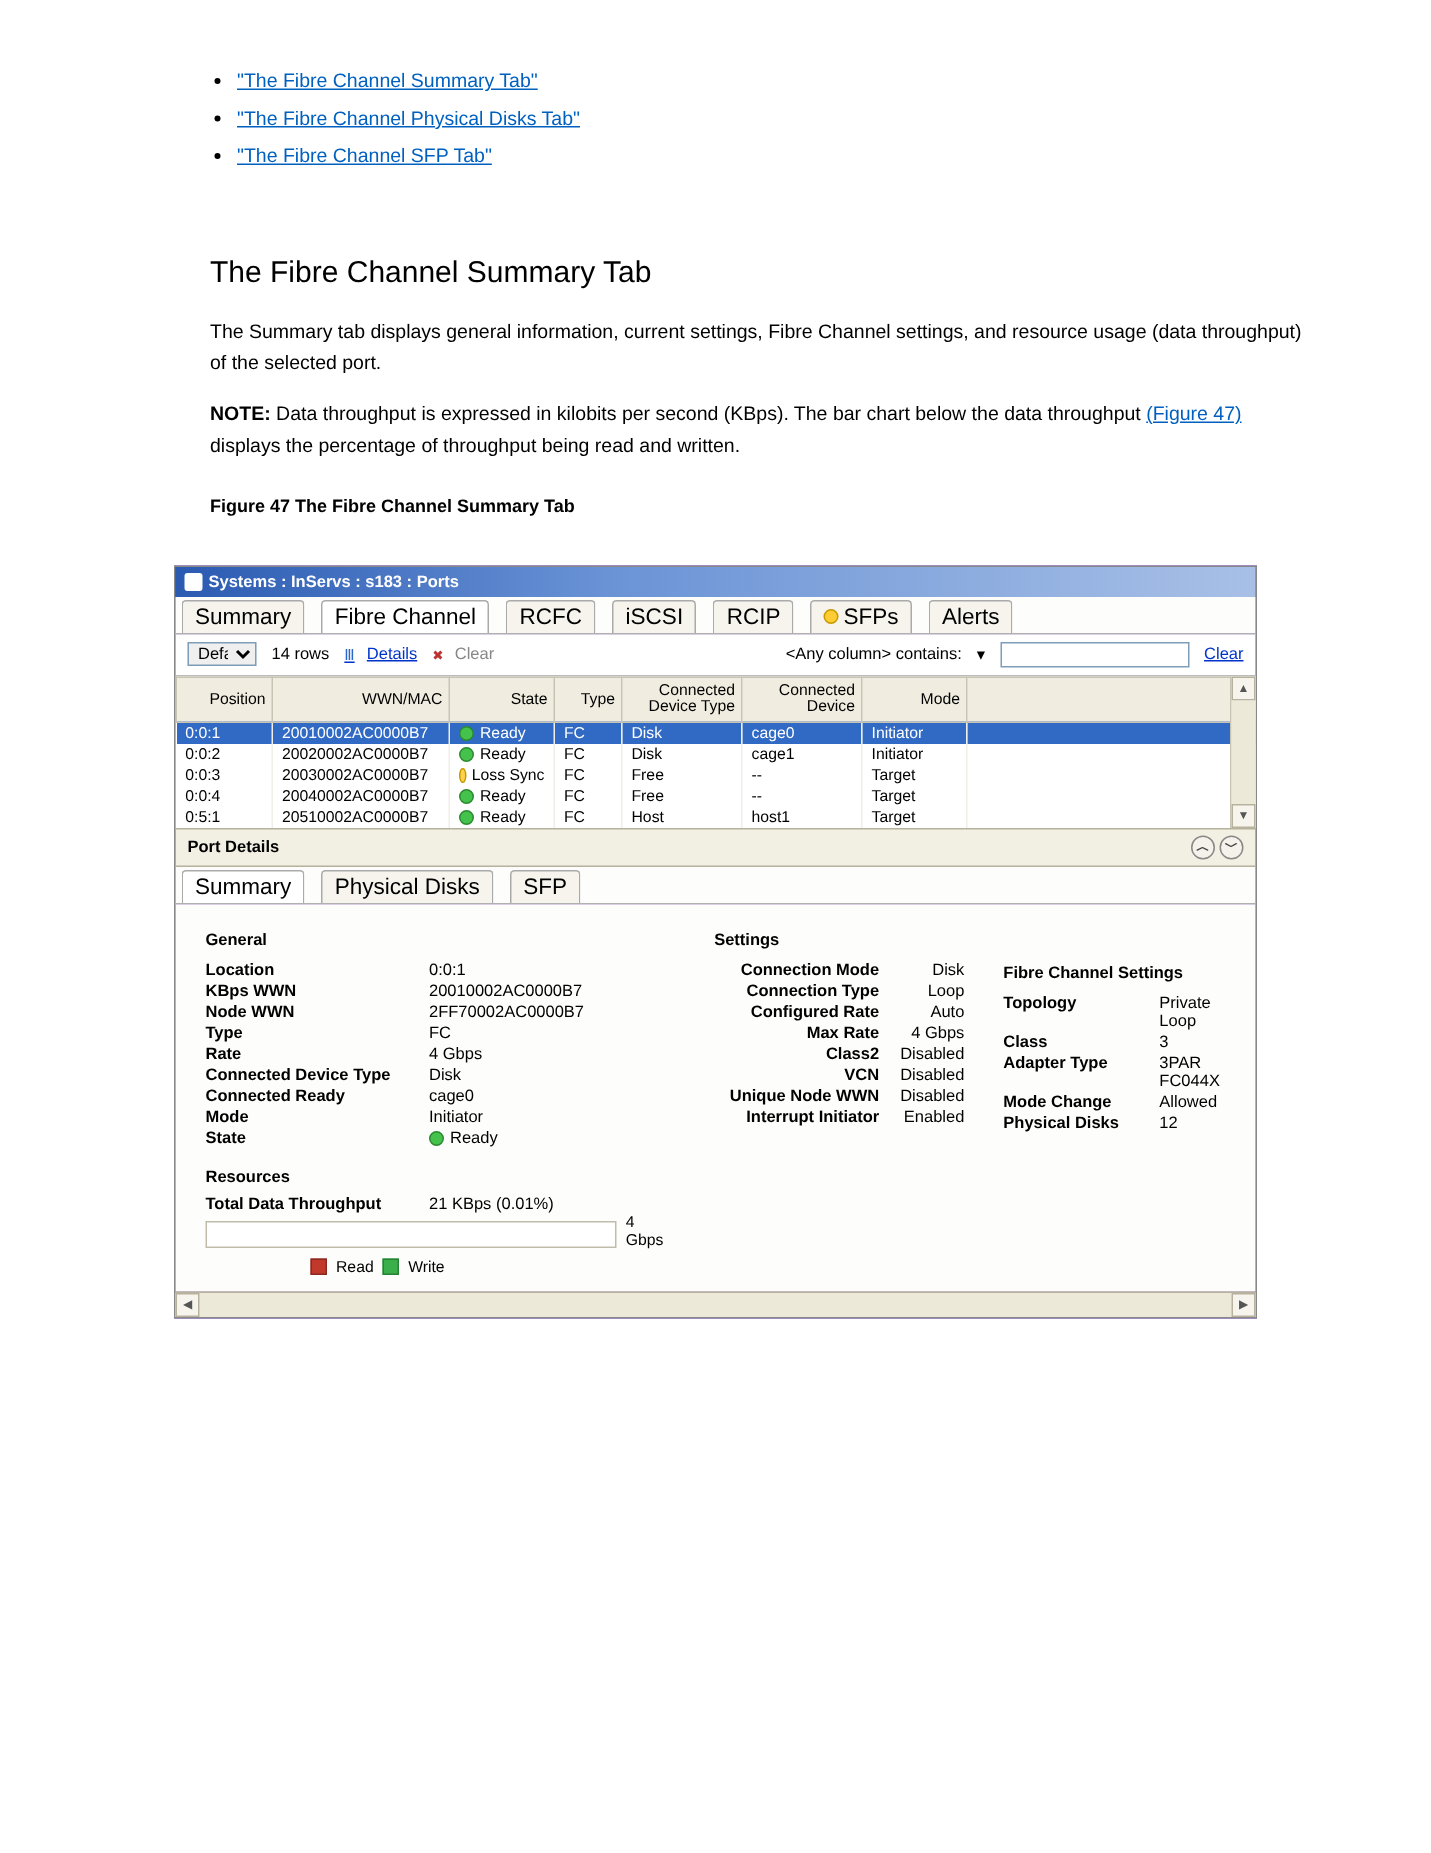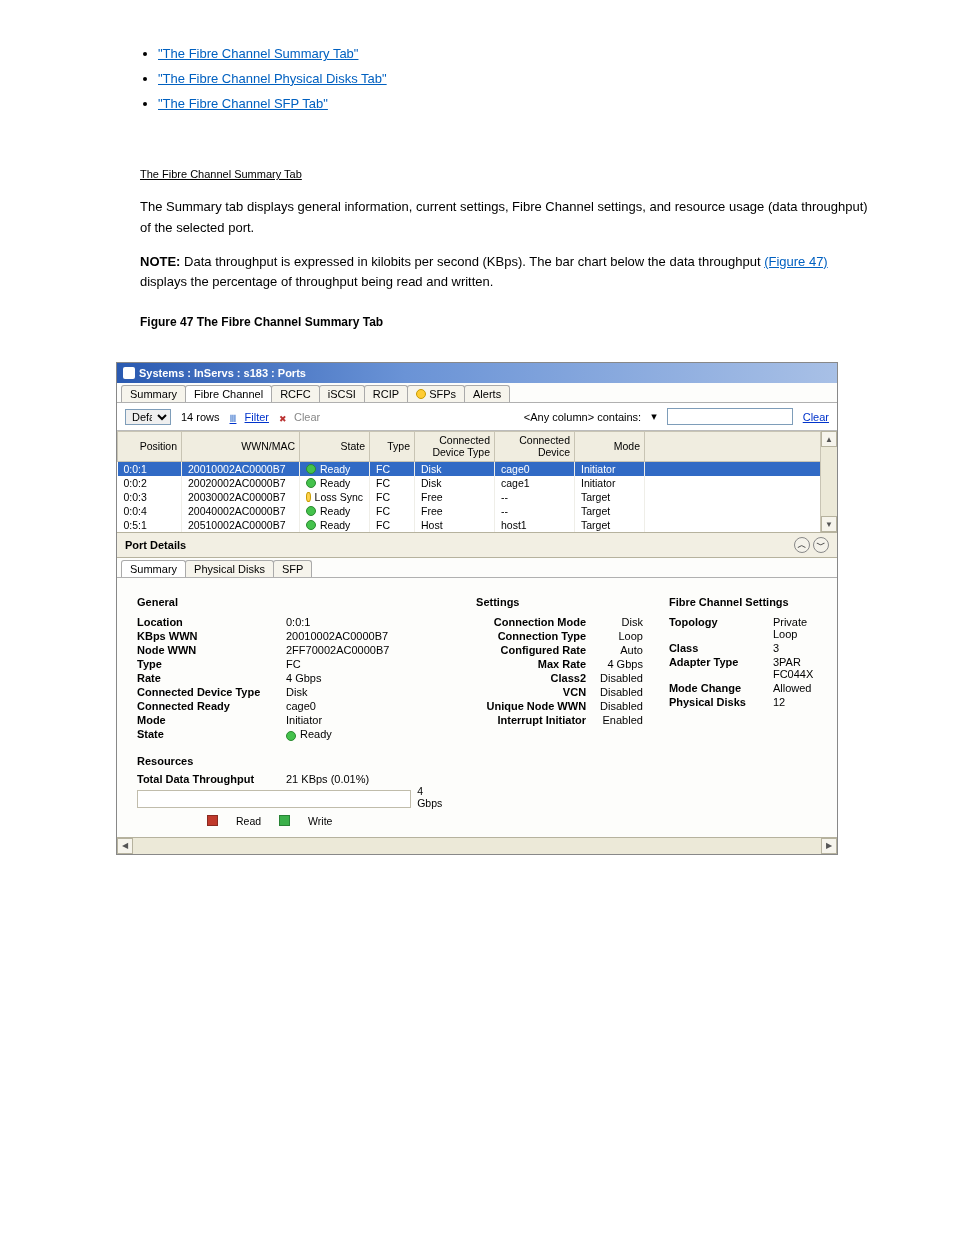--- a/index.html
+++ b/index.html
@@ -38,22 +38,22 @@
     height:14px;
   }
   .titlebar .sys-icon { width:12px; height:12px; background:#fff; border-radius:2px; display:inline-block; flex:0 0 auto;}
 
   
   .main-tabs, .detail-tabs {
     background:#fdfdfb;
     border-bottom:1px solid #b0b0b0;
     padding: 2px 4px 0 4px;
     display:flex;
-    gap:0;
-    font-size:11px;
+    gap:12px;
+    font-size:15px;
   }
   .tab {
     border:1px solid #aaa;
     border-bottom:none;
     padding:2px 8px;
     background:#f6f4ec;
     margin-right:-1px;
     border-radius:3px 3px 0 0;
     cursor:default;
     display:flex;
@@ -152,21 +152,21 @@
   .kv .v { }
   .subhead { font-weight:bold; margin:14px 0 6px 0;}
   .bar-chart {
     border:1px solid #c0bcab;
     height:16px;
     width:280px;
     background:#fff;
     position:relative;
     margin-top:4px;
   }
-  .legend { margin:6px 0 0 70px; font-size:10.5px; display:flex; gap:18px; align-items:center;}
+  .legend { margin:6px 0 0 70px; font-size:10.5px; display:flex; gap:6px; align-items:center;}
   .sq { width:9px; height:9px; display:inline-block; border:1px solid #666;}
   .sq.red { background:#c0392b; border-color:#8a2a20;}
   .sq.green { background:#3bb04a; border-color:#288235;}
 
   
   .bottom-scroll {
     height:16px; background:#ece9d8; border-top:1px solid #b6b29e;
     display:flex;
   }
   .bottom-scroll .btn { width:16px; height:16px; border:1px solid #b6b29e; box-sizing:border-box; background:#f6f4ec; display:flex; align-items:center; justify-content:center; font-size:8px; color:#555;}
@@ -177,21 +177,21 @@
 </head>
 <body>
 
 <div class="doc-area">
   <ul>
     <li><a href="#" class="doc-link">"The Fibre Channel Summary Tab"</a></li>
     <li><a href="#" class="doc-link">"The Fibre Channel Physical Disks Tab"</a></li>
     <li><a href="#" class="doc-link">"The Fibre Channel SFP Tab"</a></li>
   </ul>
   <div class="gap"></div>
-  <div style="font-size:11px;text-decoration:underline;">The Fibre Channel Summary Tab</div>
+  <div style="font-size:20px;">The Fibre Channel Summary Tab</div>
   <p>The Summary tab displays general information, current settings, Fibre Channel settings, and resource usage (data throughput) of the selected port.</p>
   <p>
     <b>NOTE:</b>
     <span> Data throughput is expressed in kilobits per second (KBps). The bar chart below the data throughput </span>
     <a href="#" class="doc-link">(Figure 47)</a>
     <span> displays the percentage of throughput being read and written.</span>
   </p>
   <b style="display:block; margin-top:20px; font-size:12px;">Figure 47 The Fibre Channel Summary Tab</b>
 </div>
 
@@ -226,21 +226,21 @@
       </div>
     </div>
 
   <div class="filter-row">
     <select>
       <option>Default</option>
     </select>
     <span>14 rows</span>
     <span class="filter-link">
       <span class="icon-filter"></span>
-      <span>Filter</span>
+      <span>Details</span>
     </span>
     <span class="filter-link" style="color:#888; text-decoration:none;">
       <span class="icon-clear"></span>
       <span>Clear</span>
     </span>
     <span class="flex-spacer"></span>
     <span>&lt;Any column&gt; contains:</span>
     <span style="cursor:pointer;">▾</span>
     <input type="text" value="" style="">
     <span class="filter-link">Clear</span>
@@ -423,21 +423,21 @@
           <div class="v">Disabled</div>
           <div class="k">VCN</div>
           <div class="v">Disabled</div>
           <div class="k">Unique Node WWN</div>
           <div class="v">Disabled</div>
           <div class="k">Interrupt Initiator</div>
           <div class="v">Enabled</div>
         </div>
     </div>
 
-    <div class="col" style="width:170px;">
+    <div class="col" style="width:170px;margin-top:22px;">
       <h4>Fibre Channel Settings</h4>
       <div class="kv" id="kv-fc" style="grid-template-columns:90px auto;">
           <div class="k">Topology</div>
           <div class="v">Private Loop</div>
           <div class="k">Class</div>
           <div class="v">3</div>
           <div class="k">Adapter Type</div>
           <div class="v">3PAR FC044X</div>
           <div class="k">Mode Change</div>
           <div class="v">Allowed</div>

